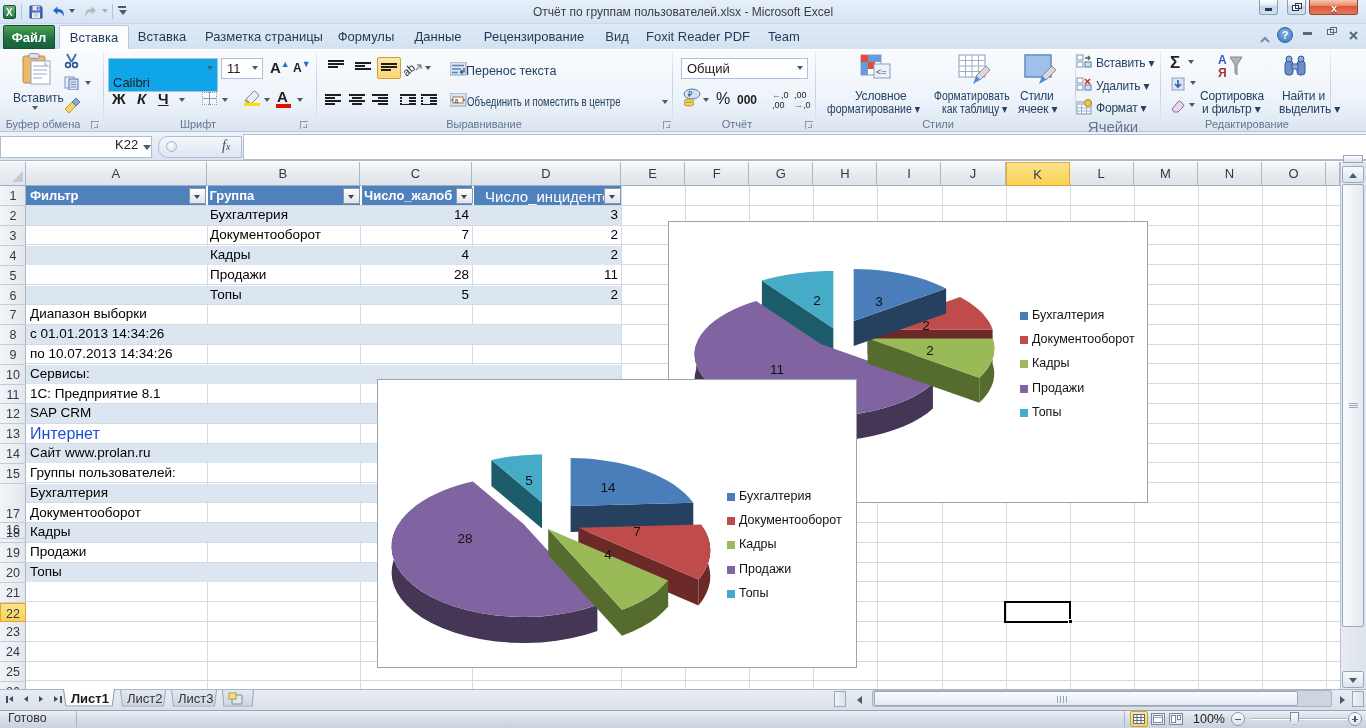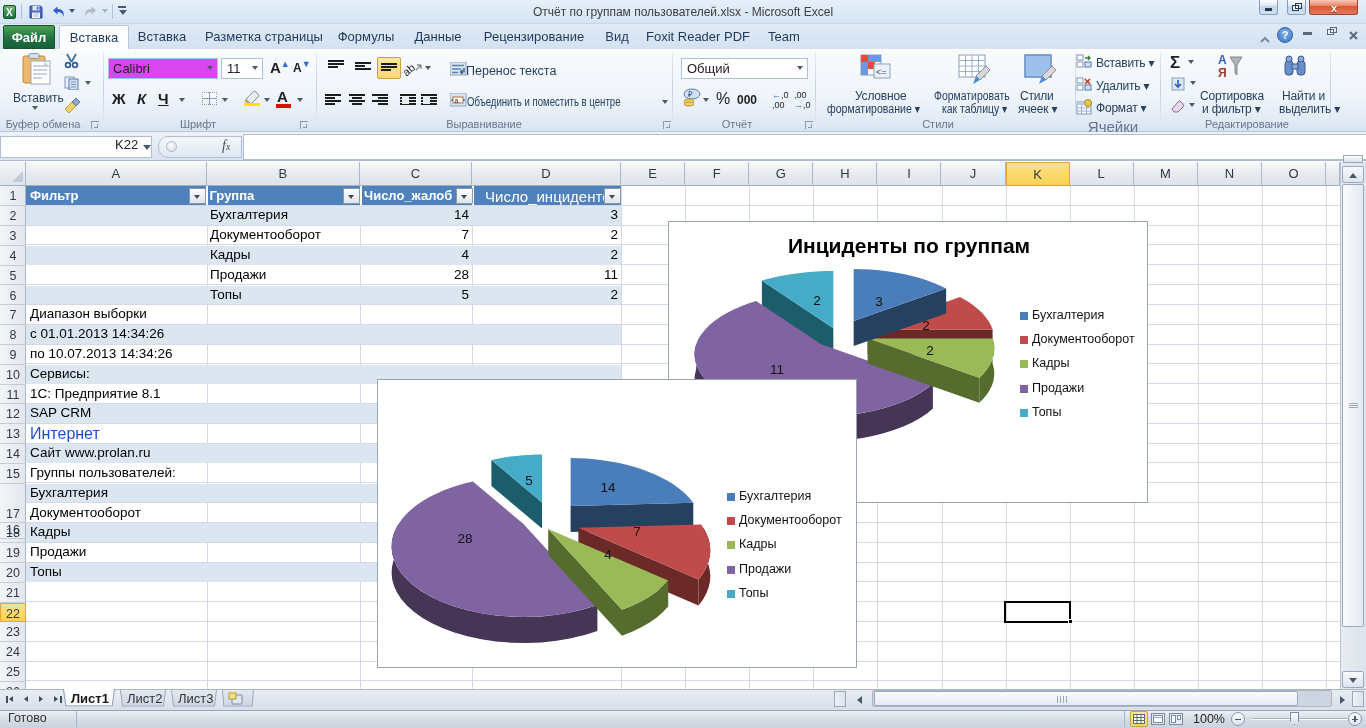--- a/index.html
+++ b/index.html
@@ -129,21 +129,21 @@
       <line x1="7" y1="8.5" x2="12" y2="8.5"></line>
       <line x1="7" y1="11" x2="12" y2="11"></line>
     </g>
 </svg>
 <div class="abs" style="left:85px;top:81px;border-left:3px solid transparent;border-right:3px solid transparent;border-top:4px solid #4a5a6c;"></div>
 <svg class="abs" style="left:63px;top:97px;" width="18" height="17" viewBox="0 0 18 17">
   <path d="M2 12 L9 5 L13 9 L6 16 Z" fill="#f3d36a" stroke="#b89a3a"></path>
   <path d="M9 5 L13 1 L17 5 L13 9 Z" fill="#8aa8cc" stroke="#5a7aa0"></path>
 </svg>
 
-<div class="abs" style="left:108px;top:58px;width:110px;height:21px;background:#d946ef;border:1px solid #abc1de;font-size:13px;color:#222;padding:2px 4px;">Calibri</div>
+<div class="abs" style="left:108px;top:58px;width:110px;height:21px;background:#0ea5e9;border:1px solid #abc1de;font-size:13px;color:#222;padding:16px 4px;">Calibri</div>
 <div class="abs" style="left:207px;top:66px;border-left:3.5px solid transparent;border-right:3.5px solid transparent;border-top:4px solid #4a5a6c;"></div>
 <div class="abs" style="left:221px;top:58px;width:42px;height:21px;background:#fff;border:1px solid #abc1de;font-size:13px;color:#222;padding:2px 5px;">11</div>
 <div class="abs" style="left:252px;top:66px;border-left:3.5px solid transparent;border-right:3.5px solid transparent;border-top:4px solid #4a5a6c;"></div>
 <div class="abs" style="left:270px;top:59px;font-size:15px;font-weight:bold;color:#1e1e1e;">A<span style="font-size:9px;position:relative;top:-6px;color:#2a6acc;">▲</span></div>
 <div class="abs" style="left:293px;top:61px;font-size:12px;font-weight:bold;color:#1e1e1e;">A<span style="font-size:9px;position:relative;top:-5px;color:#2a6acc;">▼</span></div>
 <div class="abs" style="left:112px;top:90px;font-size:15px;font-weight:bold;color:#1e1e1e;">Ж</div>
 <div class="abs" style="left:137px;top:90px;font-size:15px;font-weight:bold;font-style:italic;color:#1e1e1e;">К</div>
 <div class="abs" style="left:158px;top:90px;font-size:15px;font-weight:bold;color:#1e1e1e;text-decoration:underline;">Ч</div>
 <div class="abs" style="left:179px;top:98px;border-left:3px solid transparent;border-right:3px solid transparent;border-top:4px solid #4a5a6c;"></div>
 <div class="abs" style="left:202px;top:92px;width:15px;height:13px;border:1px dotted #8a9ab0;background:linear-gradient(#fff,#eef2f8);">
@@ -469,21 +469,20 @@
 <div class="abs" style="left:30px;top:405.4px;font-size:13.5px;color:#000;white-space:nowrap;">SAP CRM</div>
 <div class="abs" style="left:30px;top:425.2px;font-size:16px;color:#1d4ed8;white-space:nowrap;">Интернет</div>
 <div class="abs" style="left:30px;top:445.1px;font-size:13.5px;color:#000;white-space:nowrap;">Сайт www.prolan.ru</div>
 <div class="abs" style="left:30px;top:464.9px;font-size:13.5px;color:#000;white-space:nowrap;">Группы пользователей:</div>
 <div class="abs" style="left:30px;top:484.7px;font-size:13.5px;color:#000;white-space:nowrap;">Бухгалтерия</div>
 <div class="abs" style="left:30px;top:504.5px;font-size:13.5px;color:#000;white-space:nowrap;">Документооборот</div>
 <div class="abs" style="left:30px;top:524.3px;font-size:13.5px;color:#000;white-space:nowrap;">Кадры</div>
 <div class="abs" style="left:30px;top:544.2px;font-size:13.5px;color:#000;white-space:nowrap;">Продажи</div>
 <div class="abs" style="left:30px;top:564.0px;font-size:13.5px;color:#000;white-space:nowrap;">Топы</div>
 <div class="abs" style="left:668px;top:221px;width:480px;height:282px;background:#fff;border:1px solid #9aa4ae;">
-    <div class="abs" style="left:240px;top:12px;transform:translateX(-50%);font-size:21px;font-weight:bold;color:#000;white-space:nowrap;">Инциденты по группам</div>
     <svg class="abs" style="left:0;top:0;" width="480" height="282">
       <polygon points="164.3,106.2 92.9,58.6 92.9,83.6 164.3,131.2" fill="#1d5c6b"></polygon>
 <polygon points="164.3,106.2 92.9,58.6 100.3,56.6 107.8,54.8 115.6,53.3 123.5,51.9 131.5,50.9 139.7,50.0 147.8,49.4 156.1,49.1 164.3,49.0 164.3,106.2" fill="#45abc6"></polygon>
 <polygon points="263.9,161.5 258.0,166.4 251.1,171.1 243.2,175.4 234.4,179.5 224.8,183.1 214.5,186.3 203.5,189.0 192.0,191.2 180.0,192.8 167.8,193.8 155.3,194.3 142.8,194.1 130.5,193.4 118.3,192.0 106.6,190.1 95.3,187.7 84.6,184.7 74.7,181.3 65.5,177.5 57.2,173.3 49.8,168.8 43.3,164.0 37.9,159.0 33.4,153.8 30.0,148.6 27.5,143.3 26.1,137.9 25.5,132.6 25.9,127.4 27.2,122.3 27.2,147.3 25.9,152.4 25.5,157.6 26.1,162.9 27.5,168.3 30.0,173.6 33.4,178.8 37.9,184.0 43.3,189.0 49.8,193.8 57.2,198.3 65.5,202.5 74.7,206.3 84.6,209.7 95.3,212.7 106.6,215.1 118.3,217.0 130.5,218.4 142.8,219.1 155.3,219.3 167.8,218.8 180.0,217.8 192.0,216.2 203.5,214.0 214.5,211.3 224.8,208.1 234.4,204.5 243.2,200.4 251.1,196.1 258.0,191.4 263.9,186.5" fill="#453656"></polygon>
 <polygon points="152.2,122.3 263.9,161.5 257.8,166.6 250.6,171.3 242.4,175.8 233.3,179.9 223.3,183.6 212.5,186.8 201.1,189.5 189.0,191.6 176.6,193.1 163.9,194.0 151.0,194.3 138.2,193.9 125.5,192.9 113.1,191.3 101.2,189.1 89.9,186.3 79.2,183.0 69.4,179.2 60.4,175.0 52.4,170.5 45.4,165.7 39.5,160.6 34.6,155.3 30.8,149.9 28.0,144.4 26.3,138.9 25.6,133.5 25.8,128.1 27.0,122.8 29.1,117.6 32.1,112.6 35.8,107.9 40.2,103.3 45.4,99.0 51.1,94.9 57.4,91.2 64.2,87.7 71.5,84.5 79.2,81.6 87.2,79.1 152.2,122.3" fill="#8064a2"></polygon>
 <polygon points="198.6,107.5 323.6,107.5 323.6,132.5 198.6,132.5" fill="#6b2a28"></polygon>
 <polygon points="198.6,107.5 291.0,75.1 296.3,78.0 301.2,81.1 305.8,84.5 310.0,87.9 313.7,91.6 316.9,95.4 319.7,99.3 321.9,103.3 323.6,107.5 198.6,107.5" fill="#bf4c4a"></polygon>
 <polygon points="323.6,116.5 324.7,120.8 325.3,125.1 325.1,129.5 324.4,133.9 322.9,138.4 320.8,142.8 318.0,147.2 314.5,151.5 310.3,155.7 310.3,180.7 314.5,176.5 318.0,172.2 320.8,167.8 322.9,163.4 324.4,158.9 325.1,154.5 325.3,150.1 324.7,145.8 323.6,141.5" fill="#566c2e"></polygon>
 <polygon points="198.6,116.5 310.3,155.7 310.3,180.7 198.6,141.5" fill="#566c2e"></polygon>
 <polygon points="198.6,116.5 323.6,116.5 324.7,120.8 325.3,125.1 325.1,129.5 324.4,133.9 322.9,138.4 320.8,142.8 318.0,147.2 314.5,151.5 310.3,155.7 198.6,116.5" fill="#9aba58"></polygon>

